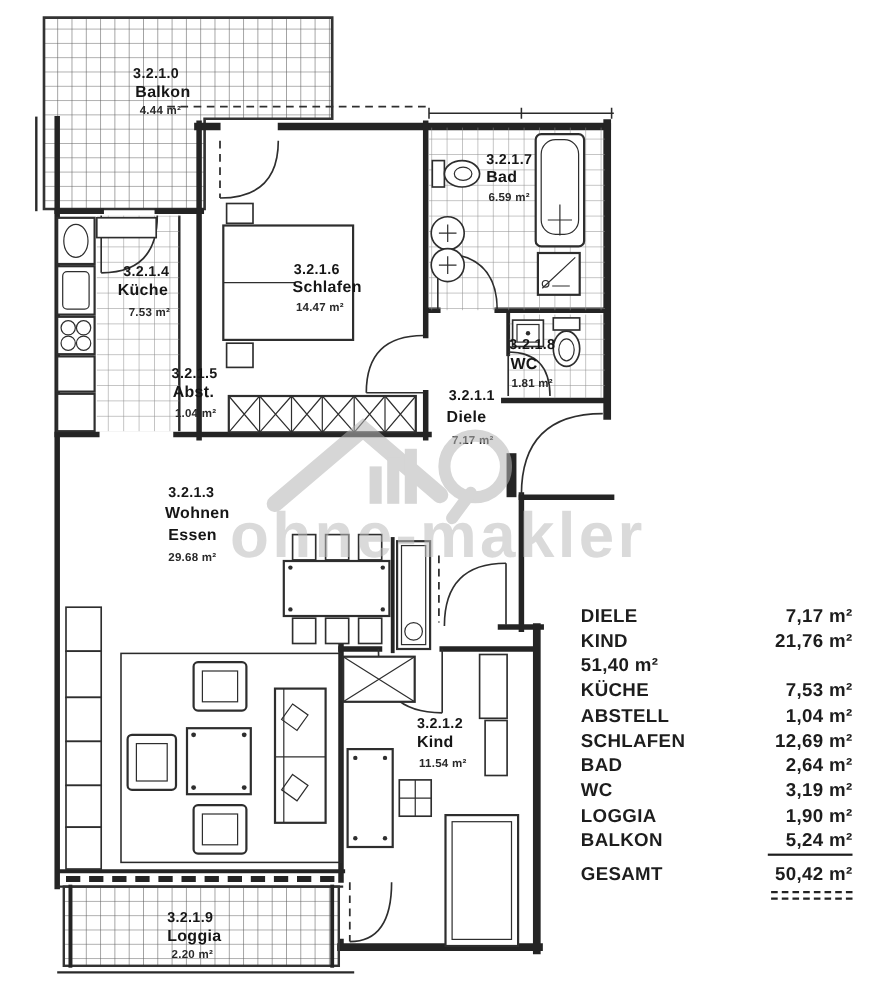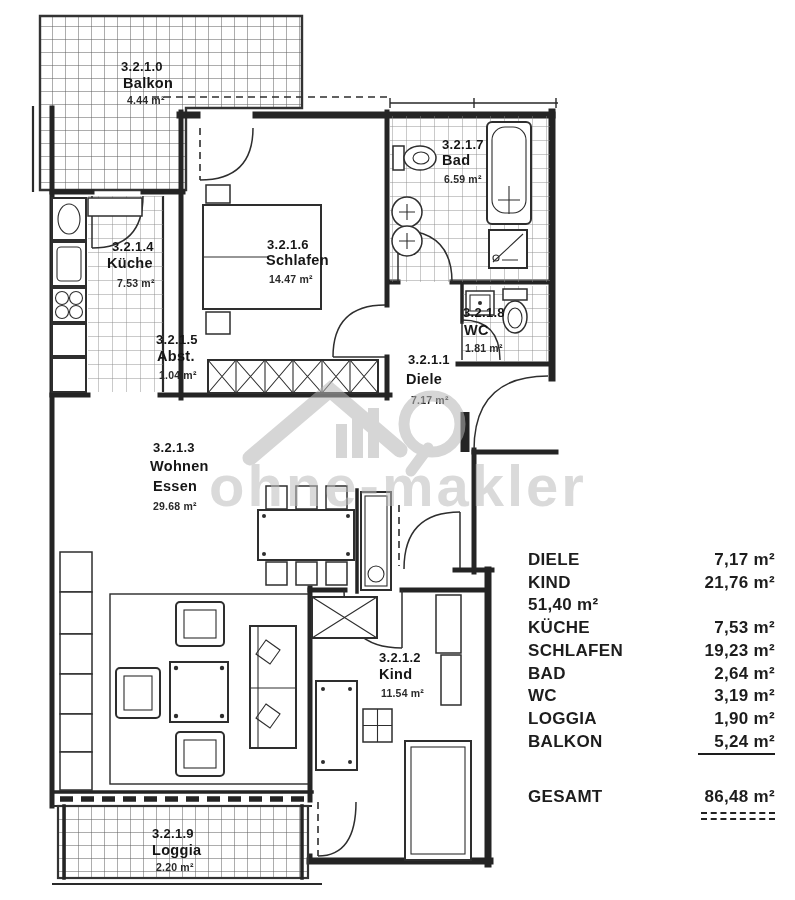--- a/index.html
+++ b/index.html
@@ -24,21 +24,21 @@
   .num{font:700 13px "Liberation Sans",sans-serif;fill:#161616;letter-spacing:.3px}
   .nm {font:700 14.5px "Liberation Sans",sans-serif;fill:#161616;letter-spacing:.3px}
   .ar {font:700 10.5px "Liberation Sans",sans-serif;fill:#2a2a2a;letter-spacing:.2px}
 
   
   .area-table{position:absolute;left:528px;top:549px;width:247px;color:#1d1d1d}
   .area-row{display:flex;justify-content:space-between;align-items:baseline;
             line-height:22.7px;font-size:17px;font-weight:700;letter-spacing:.3px;white-space:nowrap}
   .val{text-align:center}
   .val-underline{border-bottom:2.5px solid #1d1d1d;padding-left:16px}
-  .total-row{margin-top:31px}
+  .total-row{margin-top:6px}
   .total-rule{width:74px;height:4px;border-top:2.5px dashed #222;
               border-bottom:2.5px dashed #222;margin:3px 0 0 auto}
 
   .wm{opacity:.55}
   .wmStroke{stroke:#b5b5b5;fill:none}
   .wmText{font:700 58px "Liberation Sans",sans-serif;fill:#bdbdbd;letter-spacing:3px}
 </style>
 </head>
 <body>
 
@@ -294,37 +294,41 @@
     <span class="val">21,76 m²</span>
   </div>
   <div class="area-row">
     <span class="val">51,40 m²</span>
   </div>
   <div class="area-row">
     <span>KÜCHE</span>
     <span class="val">7,53 m²</span>
   </div>
   <div class="area-row">
+    <span>ABSTELL</span>
+    <span class="val">1,04 m²</span>
+  </div>
+  <div class="area-row">
     <span>SCHLAFEN</span>
-    <span class="val">19,23 m²</span>
+    <span class="val">12,69 m²</span>
   </div>
   <div class="area-row">
     <span>BAD</span>
     <span class="val">2,64 m²</span>
   </div>
   <div class="area-row">
     <span>WC</span>
     <span class="val">3,19 m²</span>
   </div>
   <div class="area-row">
     <span>LOGGIA</span>
     <span class="val">1,90 m²</span>
   </div>
   <div class="area-row">
     <span>BALKON</span>
     <span class="val val-underline">5,24 m²</span>
   </div>
   <div class="area-row total-row">
     <span>GESAMT</span>
-    <span class="val">86,48 m²</span>
+    <span class="val">50,42 m²</span>
   </div>
   <div class="total-rule"></div>
 </div>
 
 </body></html>

